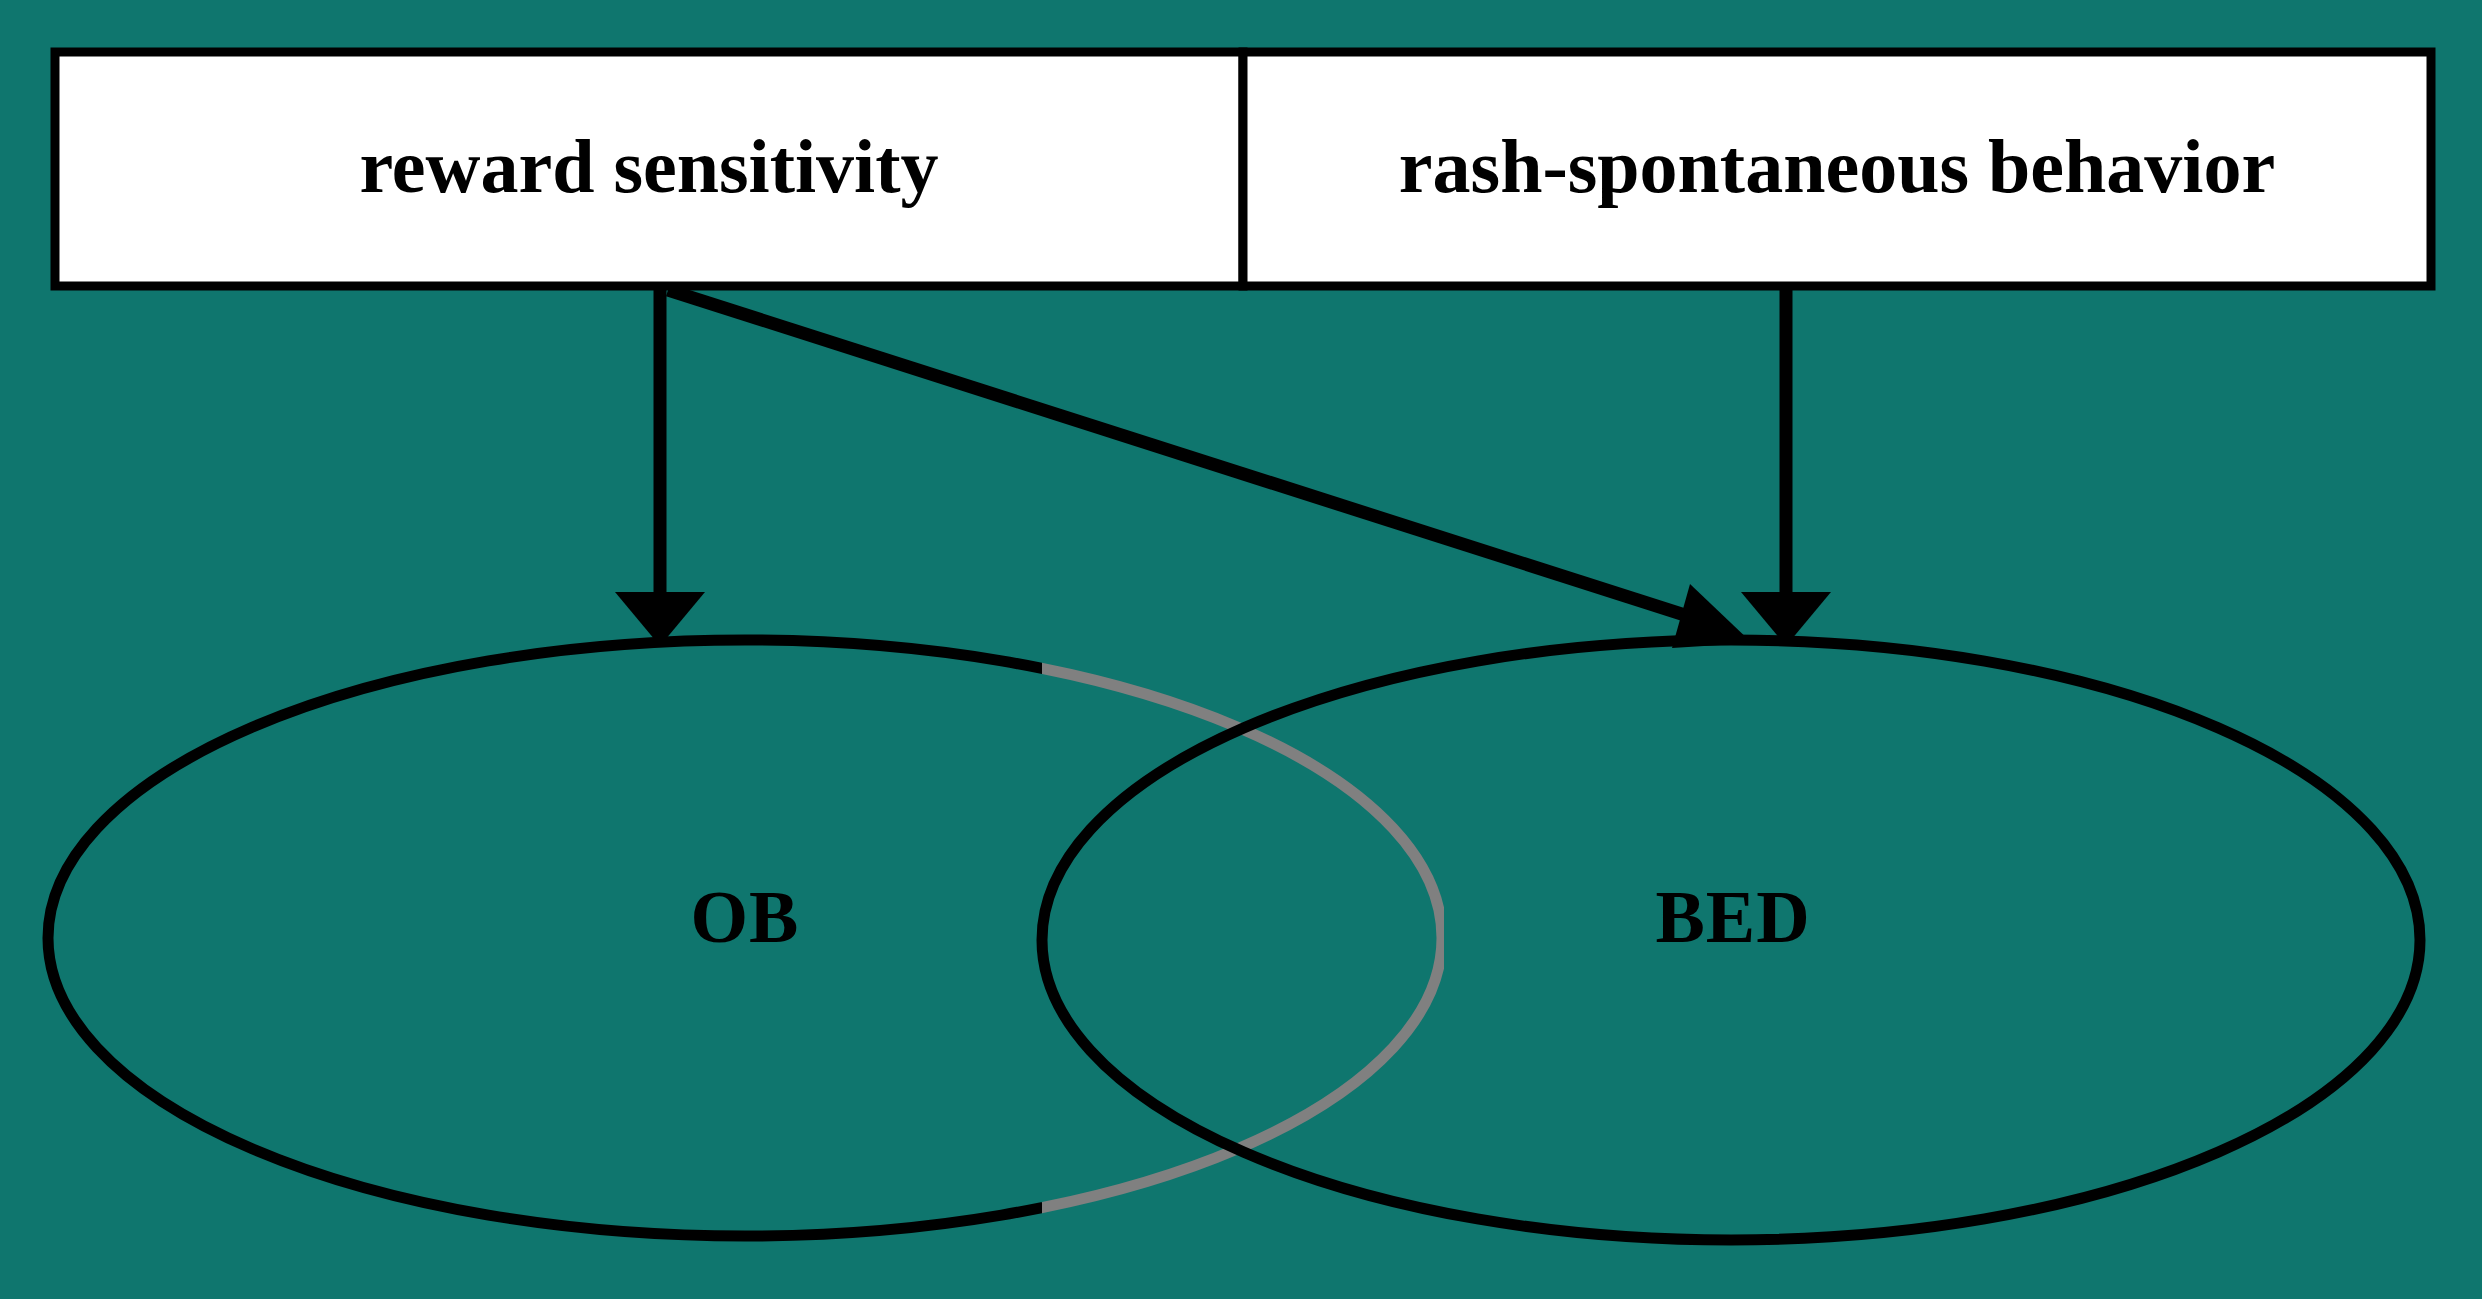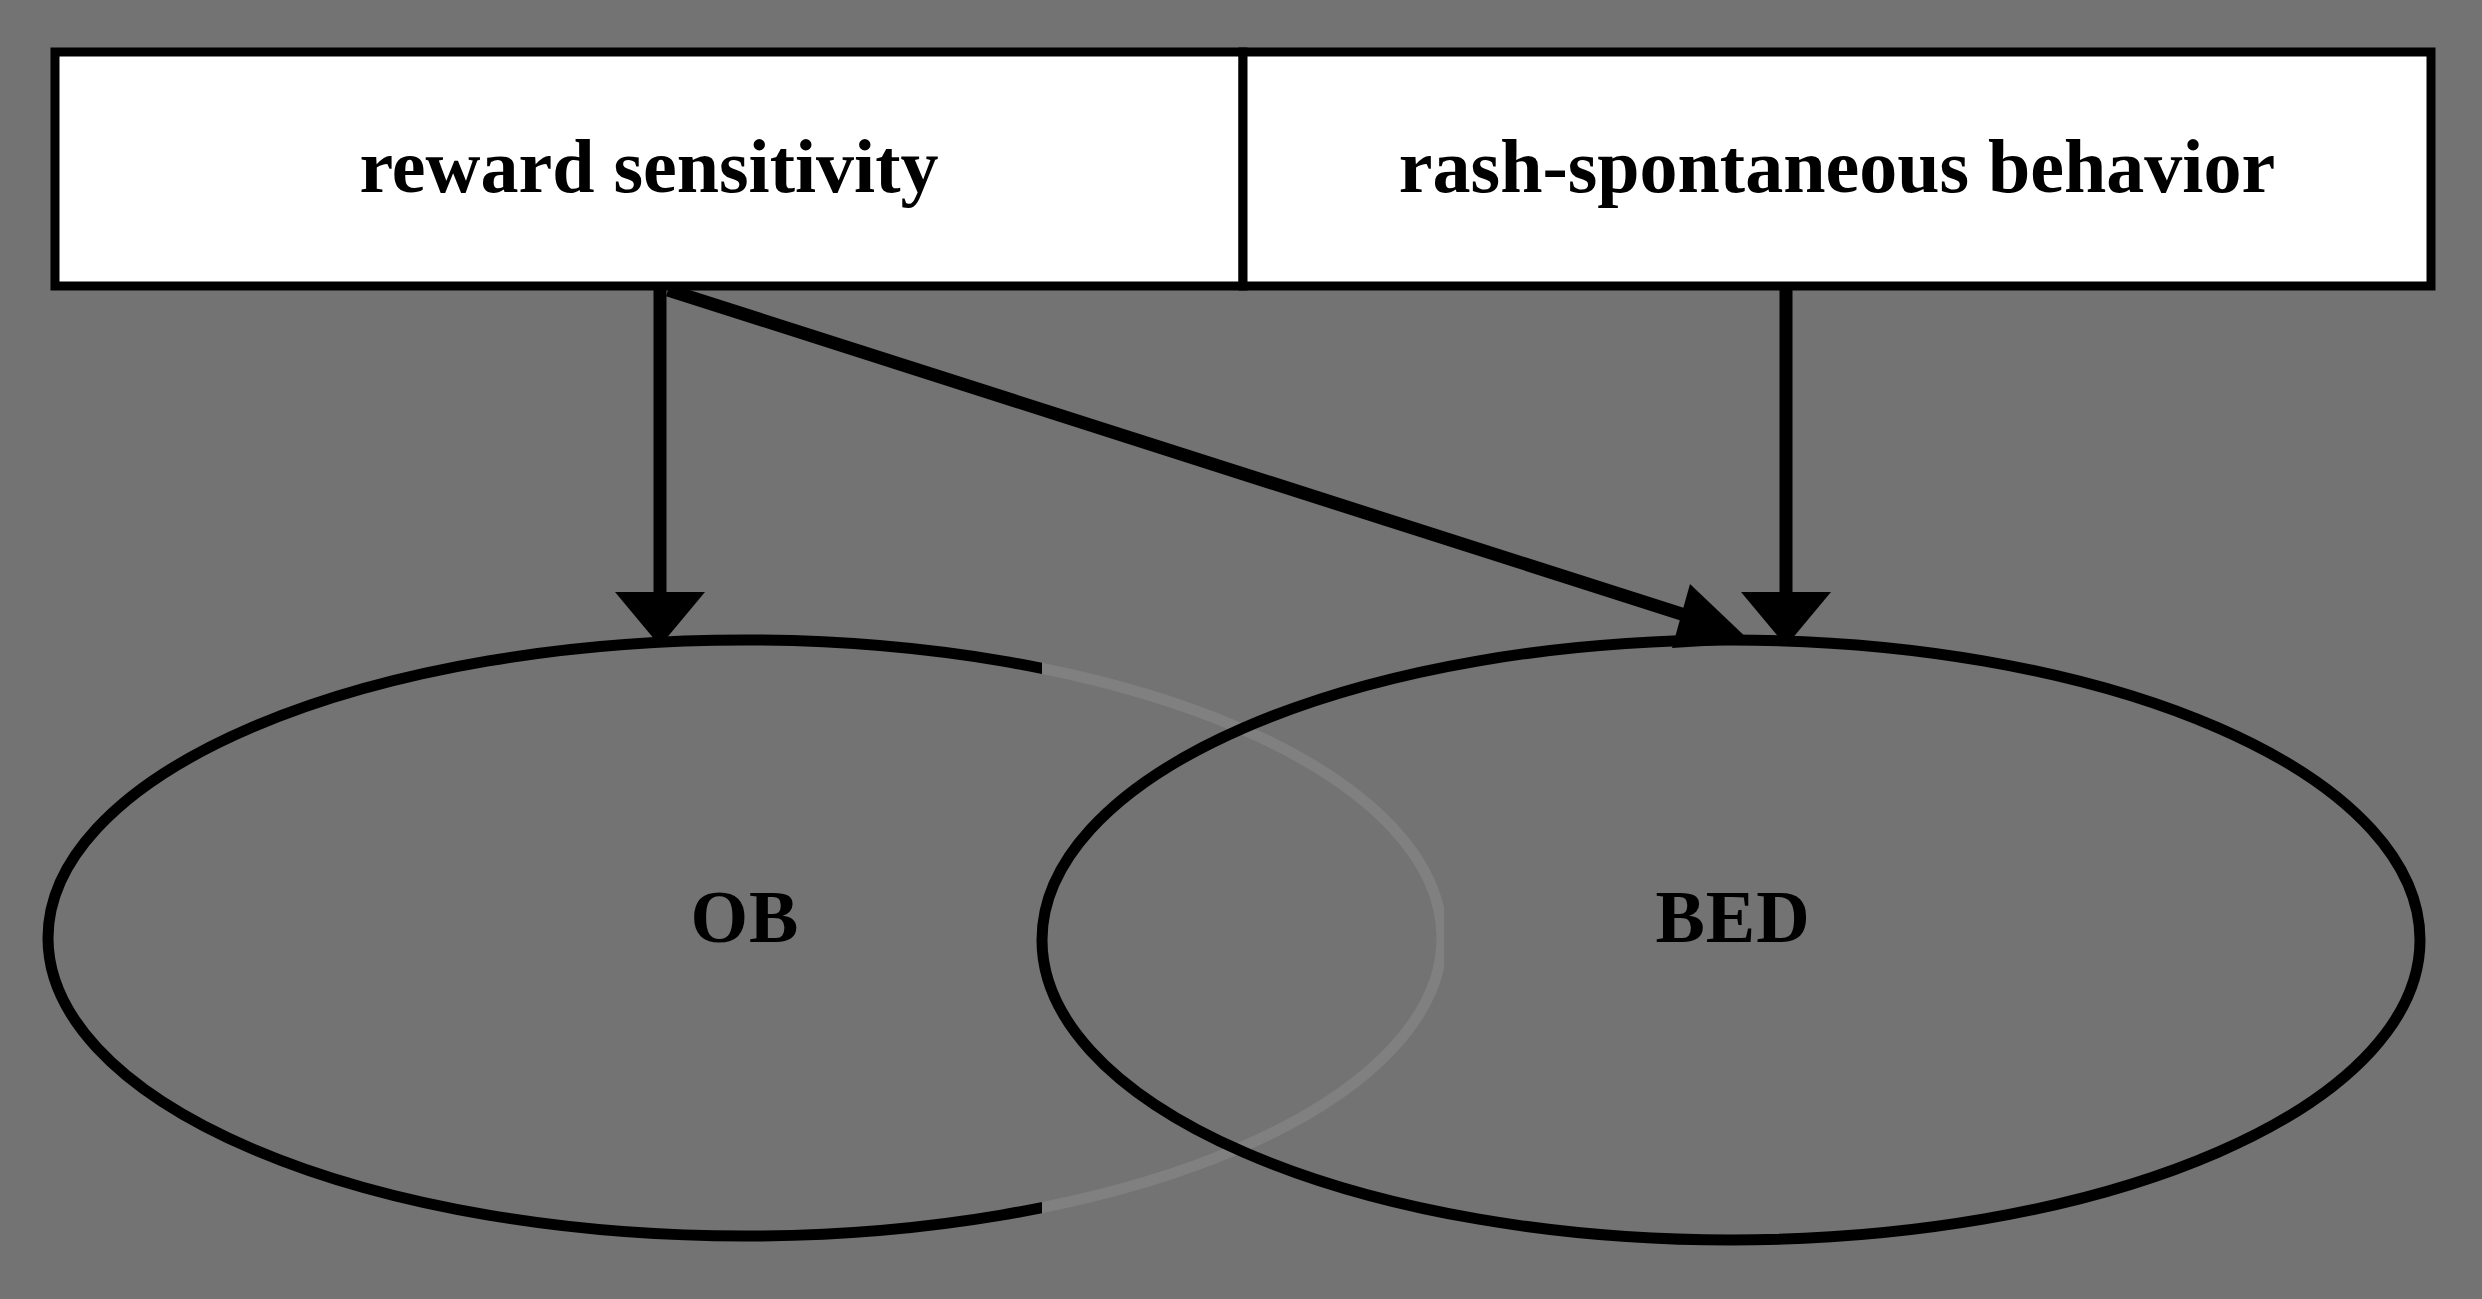--- a/index.html
+++ b/index.html
@@ -7,21 +7,21 @@
     padding: 0;
     background: #ffffff;
   }
   body {
     font-family: "Liberation Serif", "DejaVu Serif", serif;
   }
   #canvas {
     position: relative;
     width: 2482px;
     height: 1299px;
-    background: #737373;
+    background: #0f766e;
     overflow: hidden;
   }
   #diagram-svg {
     position: absolute;
     top: 0;
     left: 0;
     width: 2482px;
     height: 1299px;
     display: block;
   }

